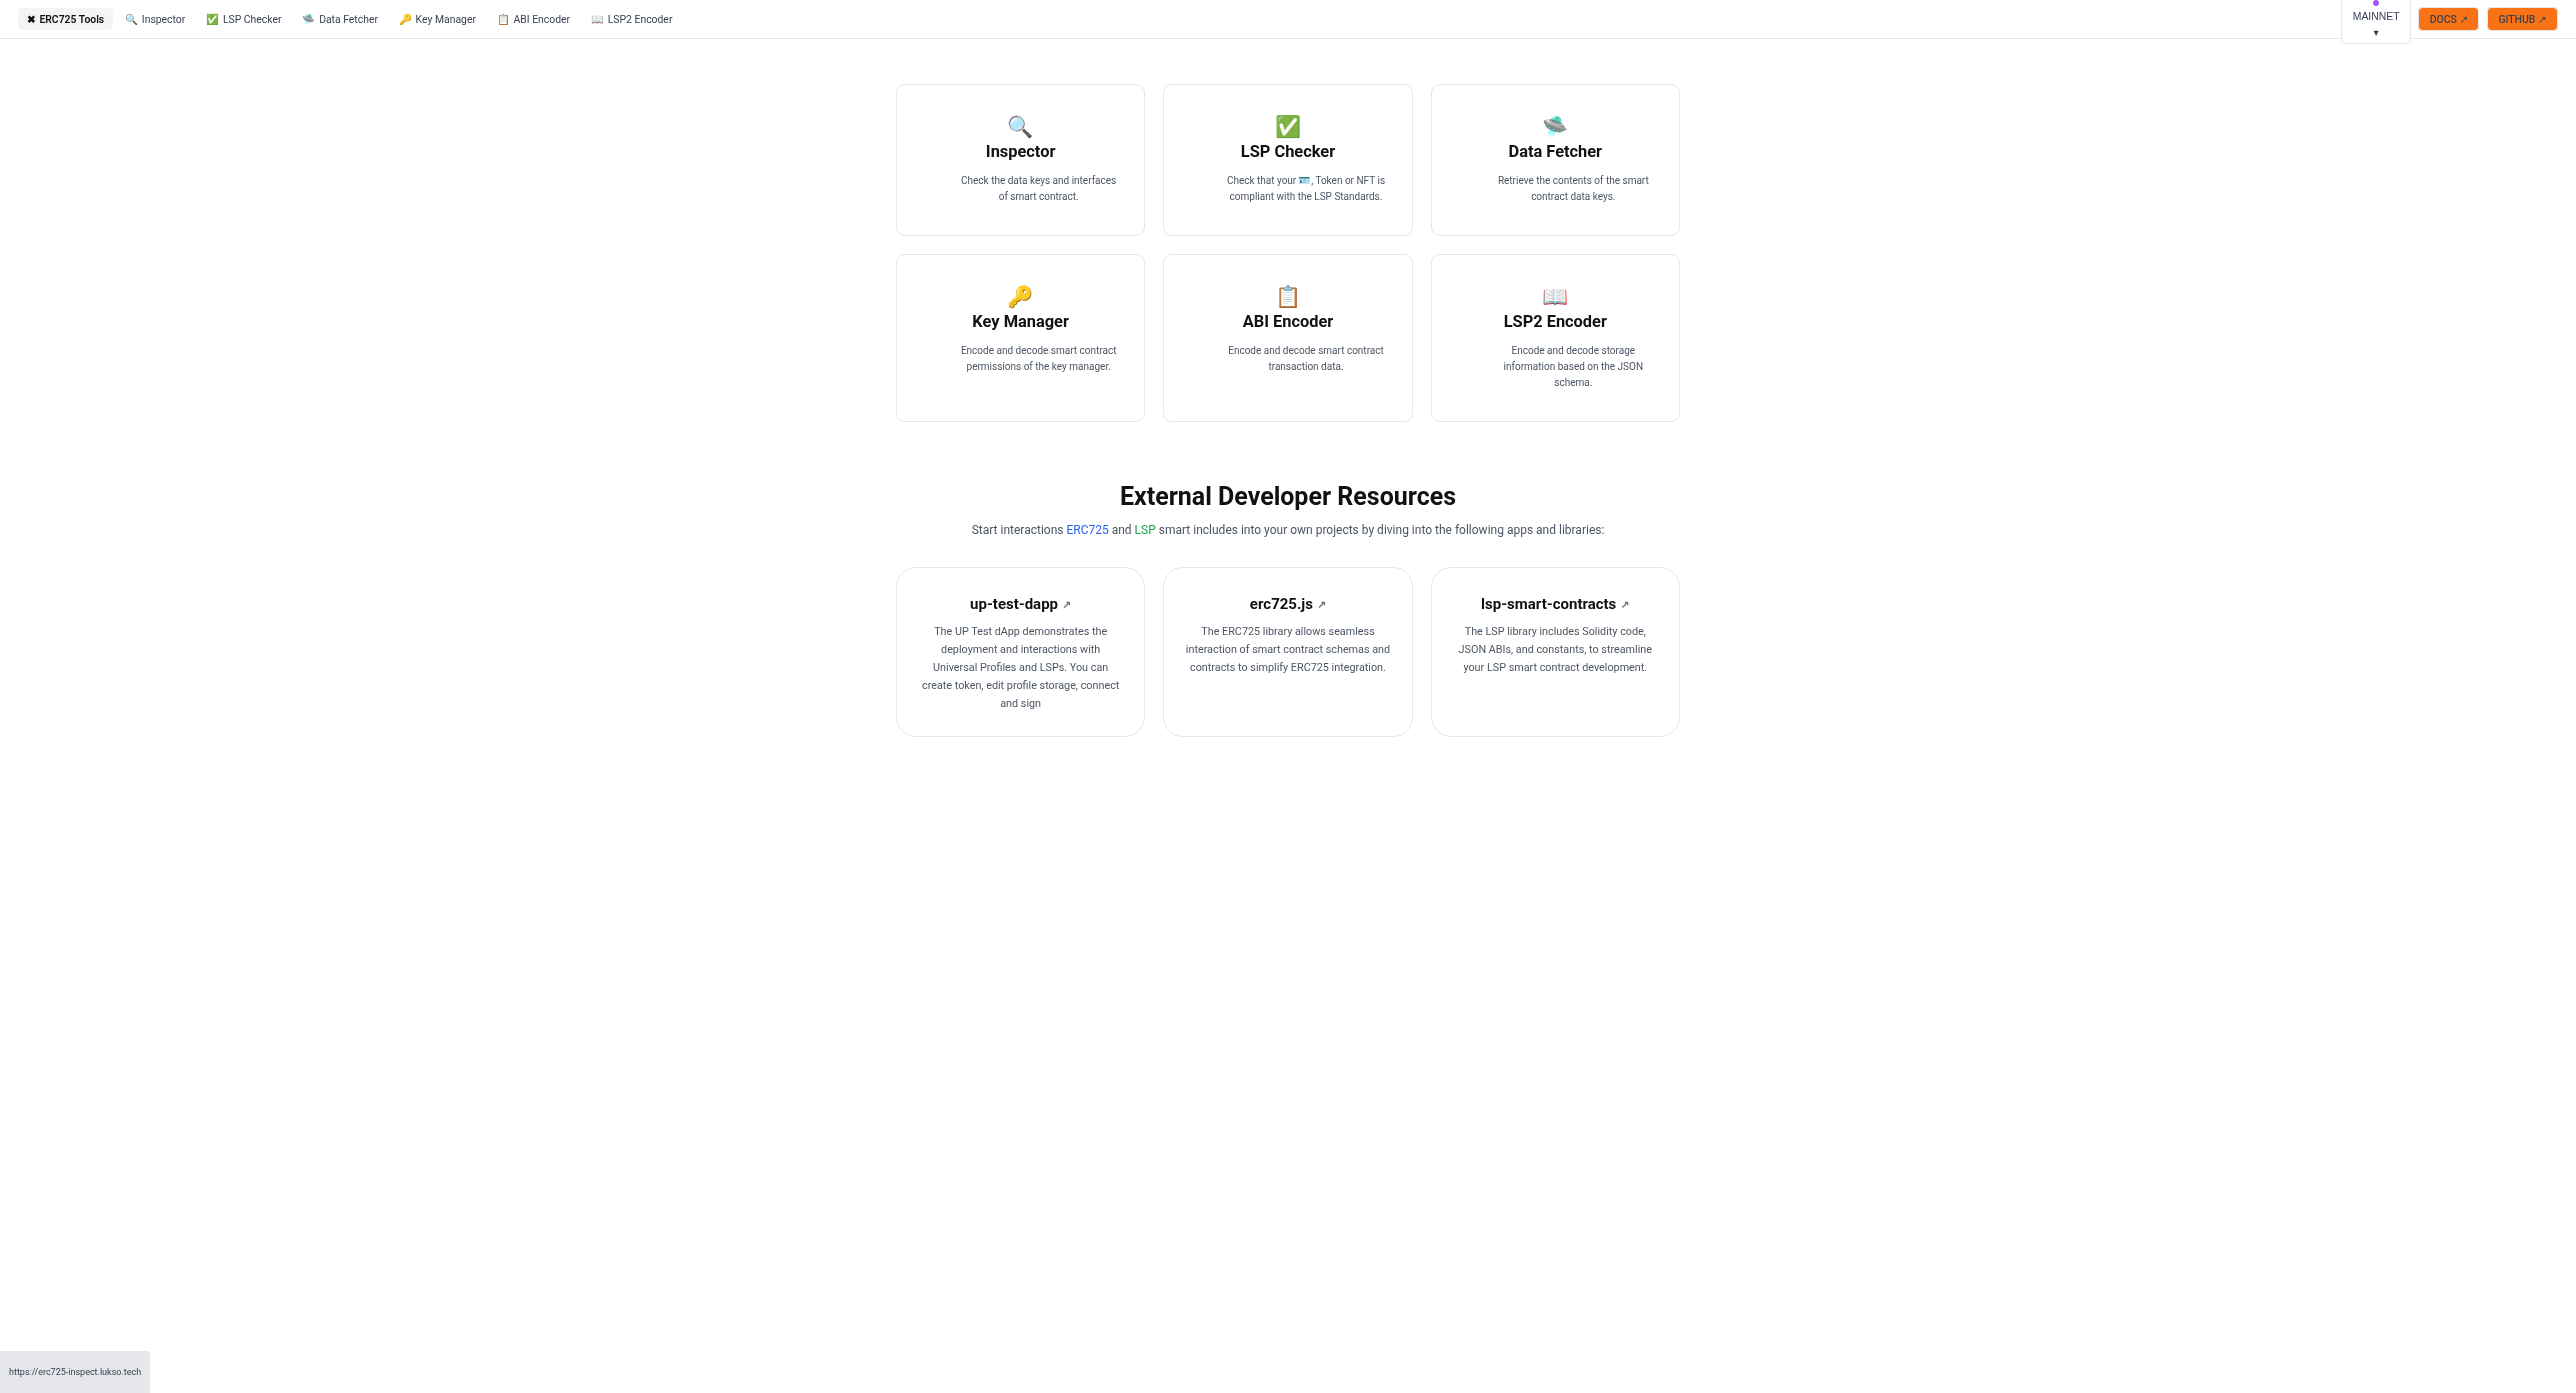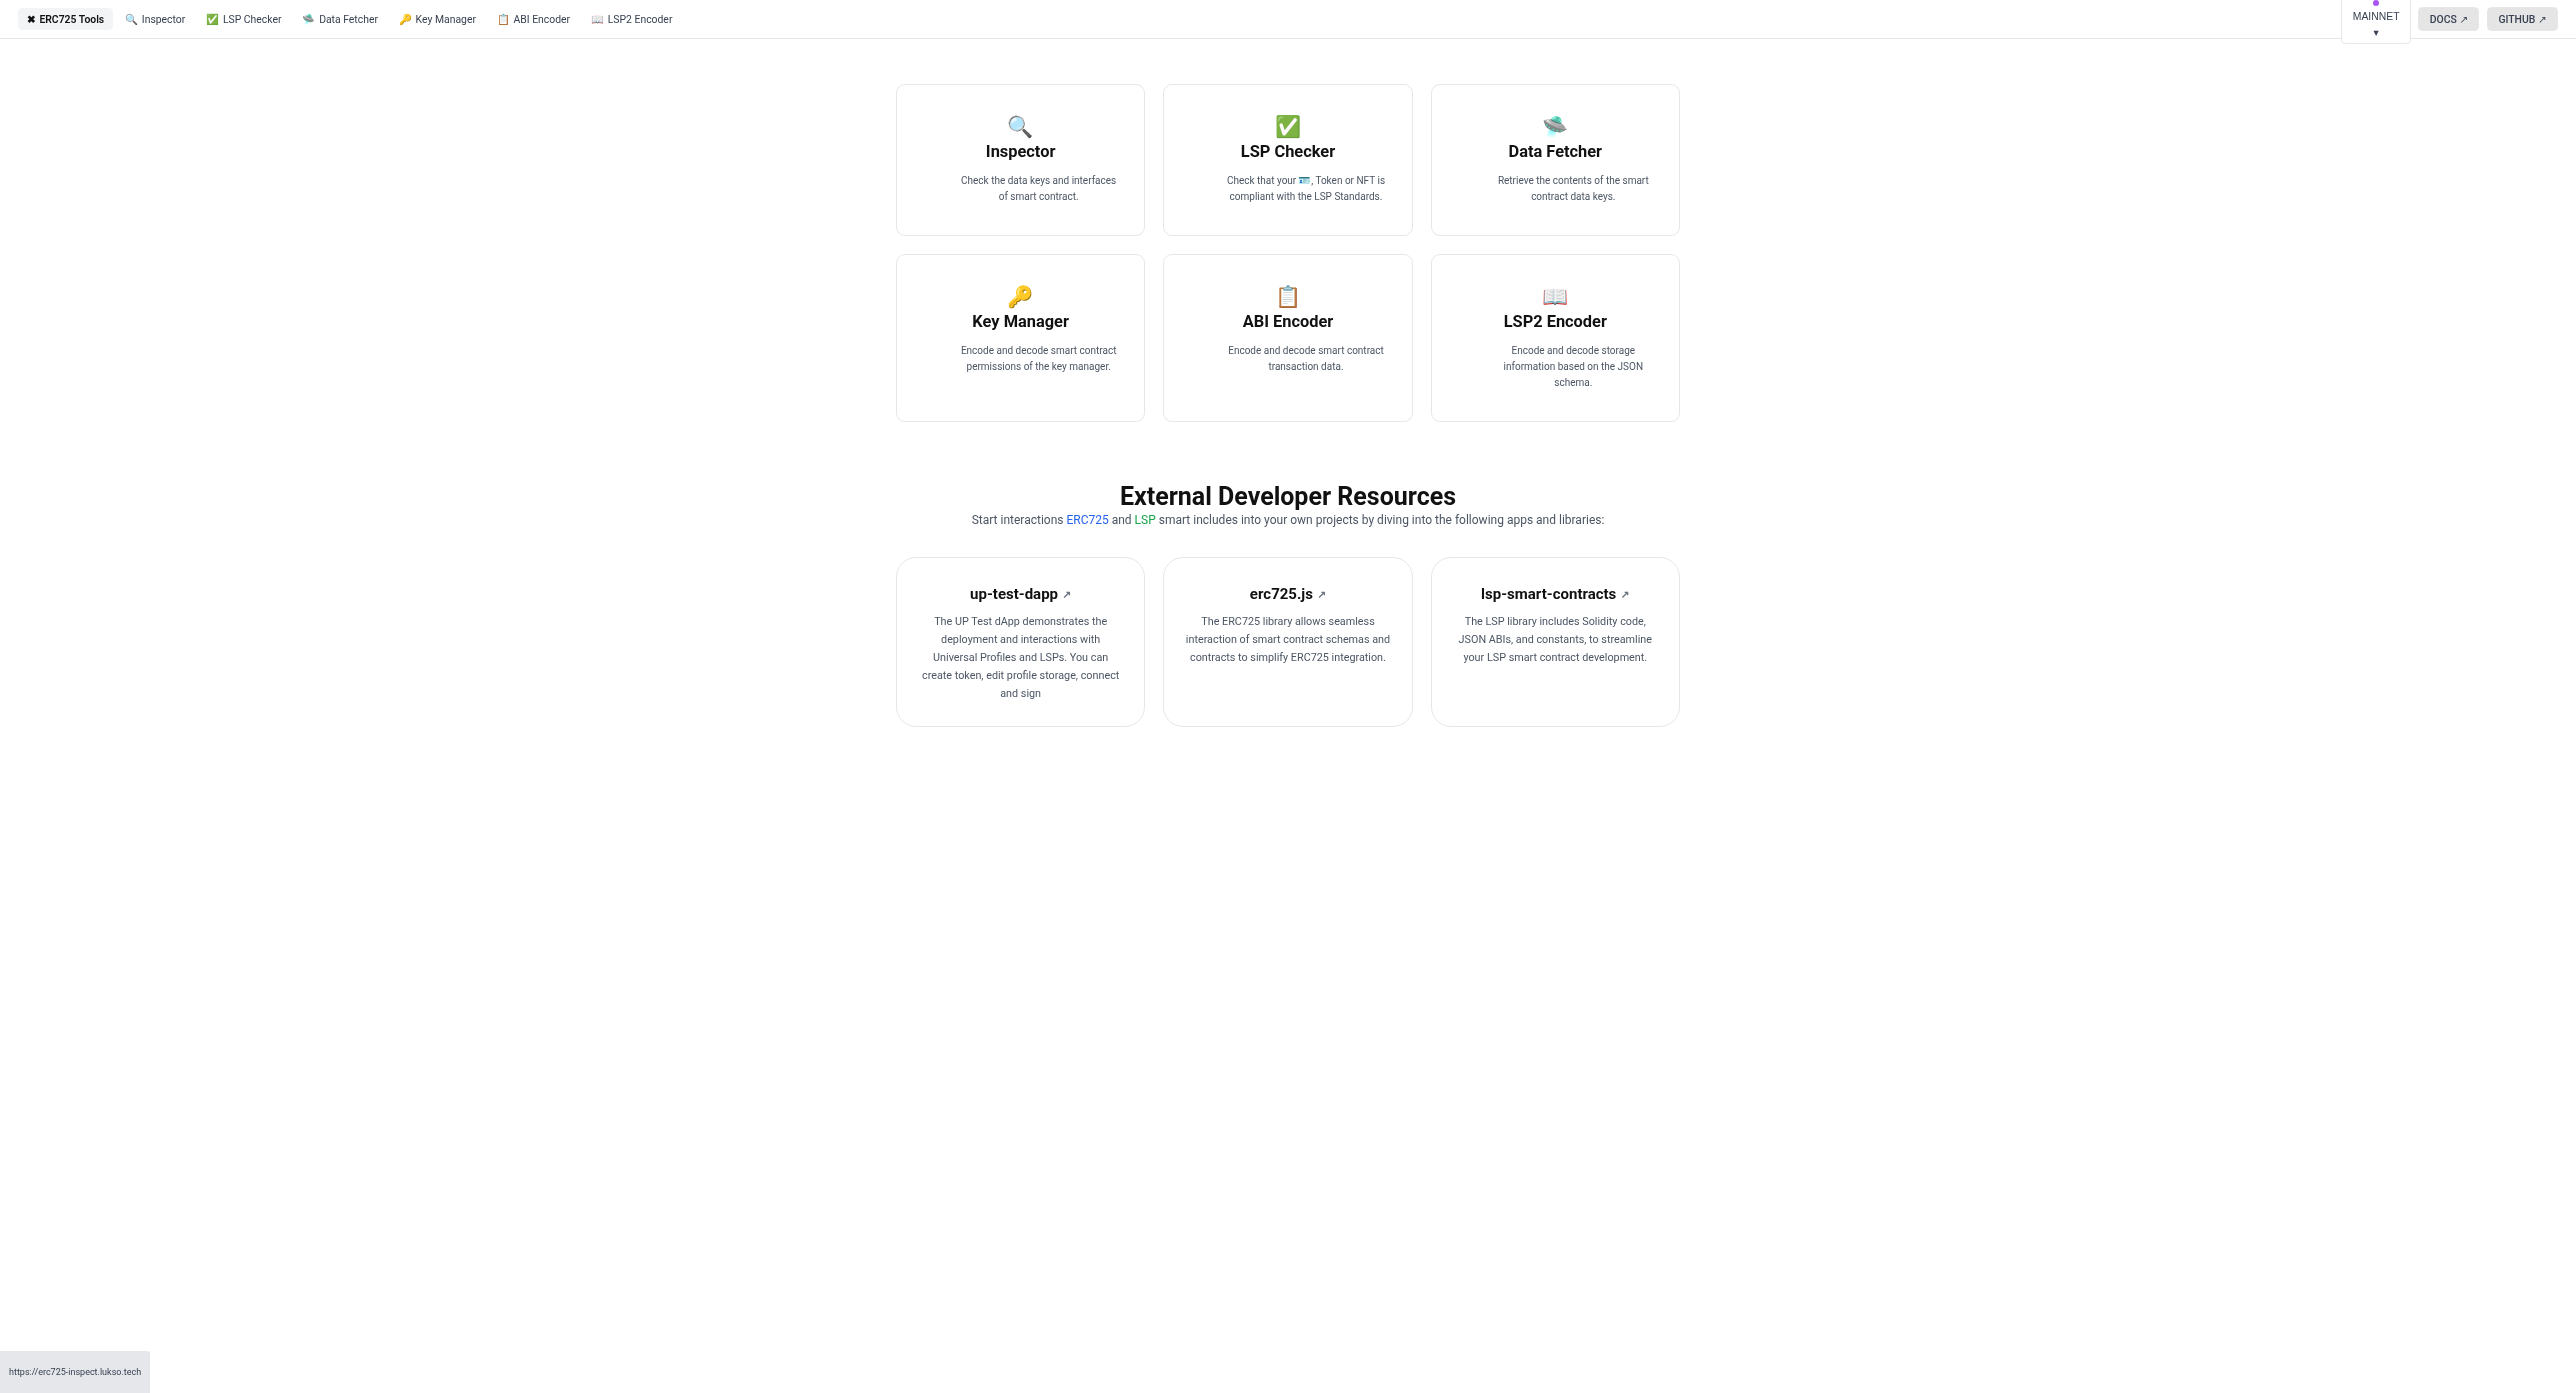--- a/index.html
+++ b/index.html
@@ -73,21 +73,21 @@
     .ext-btn {
       display: flex;
       align-items: center;
       gap: 3px;
       padding: 4.5px 10.4px;
       border: 0.7px solid #e5e7eb;
       border-radius: 4.5px;
       font-size: 10.4px;
       font-weight: 500;
       cursor: pointer;
-      background: #e5e5e5;
+      background: #f97316;
       color: #374151;
       text-decoration: none;
     }
 
     
     main {
       max-width: 820px;
       margin: 0 auto;
       padding: 45px 18px 60px;
     }
@@ -142,21 +142,21 @@
     }
 
     
     .ext-section {
       text-align: center;
     }
     .ext-section h2 {
       font-size: 25px;
       font-weight: 700;
       color: #111;
-      margin-bottom: 2px;
+      margin-bottom: 12px;
     }
     .ext-section .sub {
       font-size: 12px;
       color: #4b5563;
       margin-bottom: 30px;
     }
     .ext-section .sub a {
       color: #2563eb;
       text-decoration: none;
     }

